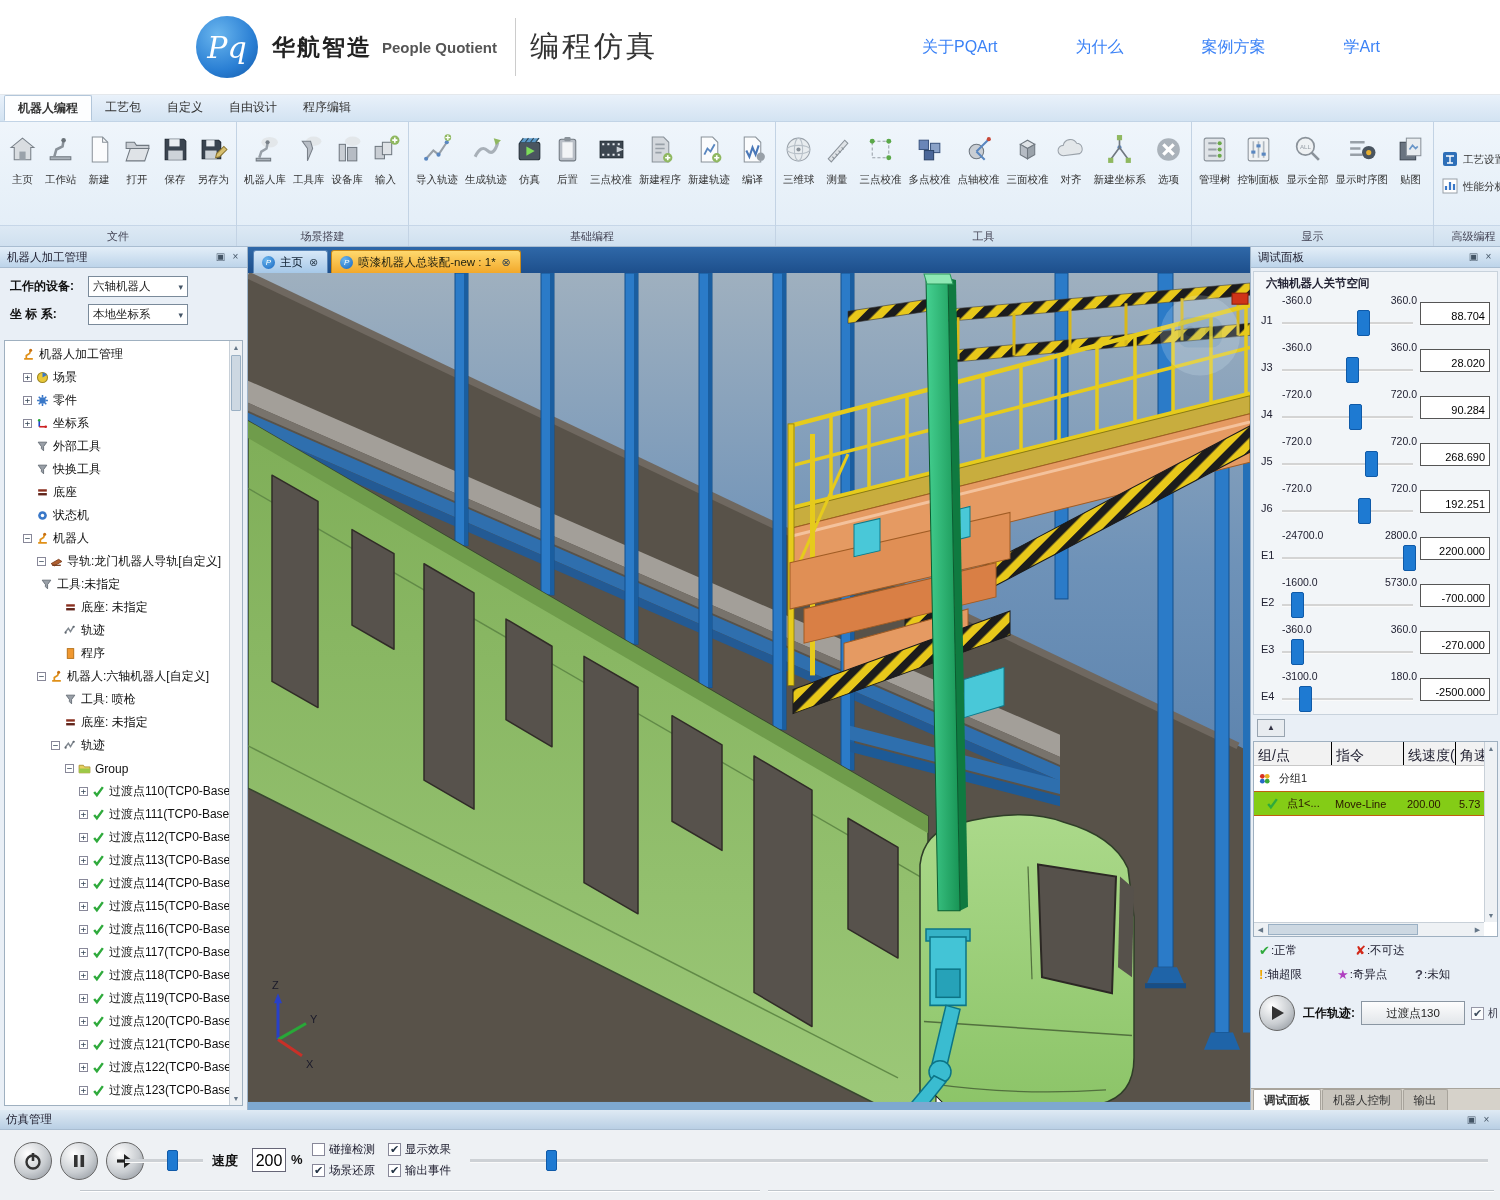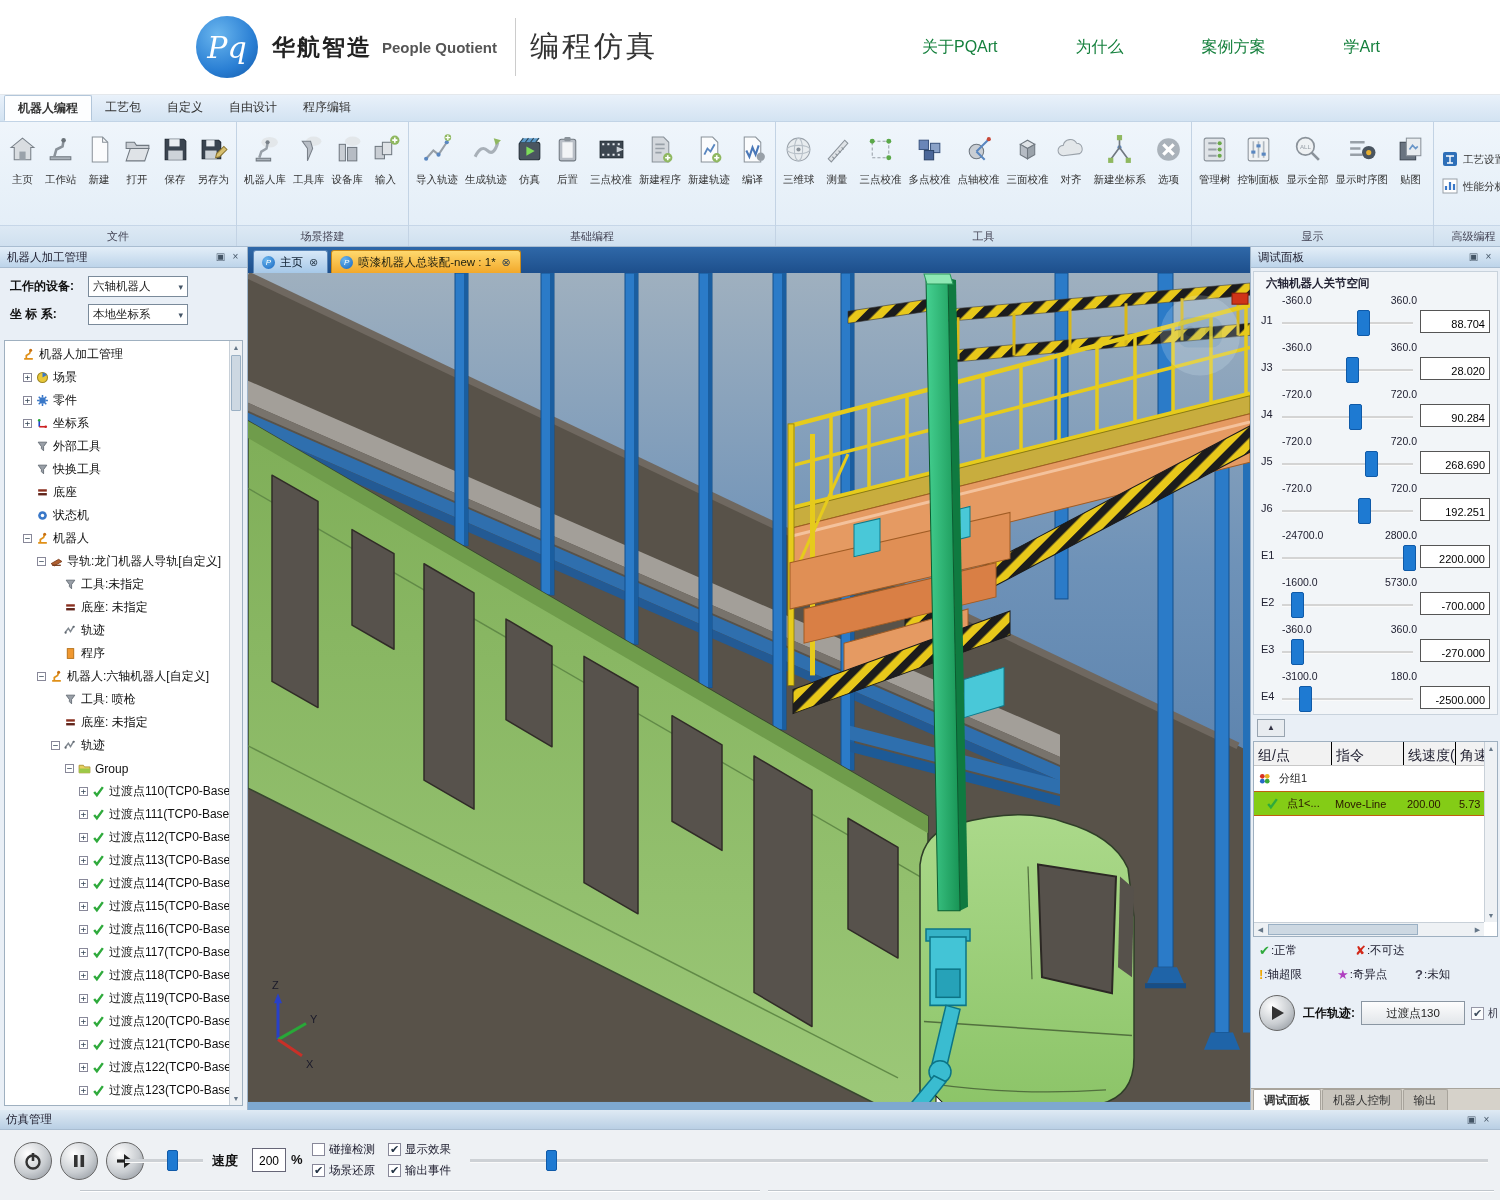--- a/index.html
+++ b/index.html
@@ -13,21 +13,21 @@
     display:flex; align-items:center; border-bottom:1px solid #e4e8ec; }
   .logo { width:62px; height:62px; border-radius:50%; margin-left:196px; flex:none;
     background:radial-gradient(circle at 35% 30%, #6ab6ee, #2a7fd4 60%, #1258a8);
     color:#fff; font-family:"DejaVu Serif",serif; font-style:italic; font-size:30px;
     display:flex; align-items:center; justify-content:center; }
   .brand-cn { font-size:23px; font-weight:bold; color:#222; margin-left:14px; letter-spacing:2px; }
   .brand-en { font-size:15px; font-weight:bold; color:#555; margin-left:10px; }
   .hdr-div { width:1px; height:58px; background:#ccc; margin:0 14px 0 18px; }
   .product { font-size:29px; color:#333; letter-spacing:3px; }
   .nav { margin-left:auto; margin-right:120px; display:flex; gap:78px; }
-  .nav span { font-size:16px; color:#15803d; cursor:pointer; }
+  .nav span { font-size:16px; color:#3b82f6; cursor:pointer; }
 
   
   .ribbon { position:absolute; left:0; top:95px; width:1500px; height:152px;
     background:linear-gradient(#f2f7fc,#e2edf7); border-bottom:1px solid #a9bdd1; }
   .rtabs { height:27px; display:flex; padding-left:4px; background:linear-gradient(#e9f1fa,#d3e3f2);
     border-bottom:1px solid #c2d4e6; }
   .rtab { padding:4px 13px 3px; font-size:12px; color:#333; cursor:pointer; }
   .rtab.active { background:#fdfeff; border:1px solid #b2c6da; border-bottom:1px solid #fdfeff;
     border-radius:2px 2px 0 0; font-weight:bold; }
   .rbody { display:flex; height:124px; }
@@ -98,21 +98,21 @@
   .jwrap { position:relative; margin:3px 2px 0; background:#f2f5f8; border:1px solid #c8d2dc; }
   .jgtitle { font-size:11.5px; color:#223; padding:4px 0 0 12px;font-weight:bold; }
   .jrow { position:relative; height:47px; }
   .jmin { position:absolute; left:28px; top:3px; font-size:10.5px; color:#223; }
   .jmax { position:absolute; right:80px; top:3px; font-size:10.5px; color:#223; }
   .jname { position:absolute; left:7px; top:23px; font-size:11px; color:#223; }
   .jtrack { position:absolute; left:28px; right:84px; top:31px; height:3px; background:#d4d4d4;
     border-bottom:1px solid #fafafa; }
   .jhandle { position:absolute; width:13px; height:26px; top:-12px; background:#1e7ad2;
     border:1px solid #0f5aa8; border-radius:2px; cursor:pointer; }
-  .jval { position:absolute; right:7px; top:19px; width:70px; height:23px; background:#fff;
+  .jval { position:absolute; right:7px; top:11px; width:70px; height:23px; background:#fff;
     border:1px solid #555; font-size:11px; text-align:right; padding:4px 4px 0 0; }
   .upbtn { width:28px; height:18px; margin:4px 0 2px 6px; background:#e8ecf0; border:1px solid #98a4b0;
     font-size:8px; text-align:center; line-height:16px; color:#334; cursor:pointer; }
 
   .ttable { margin:2px 2px 0; background:#fff; border:1px solid #9fb0c0; position:relative; height:196px; overflow:hidden; }
   .thead { display:flex; height:24px; background:#f2f2f2; border-bottom:1px solid #c8c8c8; }
   .th { font-size:14px; color:#223; padding:5px 4px 0; border-right:1px solid #000000;
     white-space:nowrap; overflow:hidden; }
   .trw { display:flex; height:25px; align-items:center; }
   .td { font-size:11px; padding:0 4px; white-space:nowrap; overflow:hidden; }
@@ -150,21 +150,21 @@
   .simbar { position:absolute; left:0; top:1110px; width:1500px; height:90px; background:#eef1f4; }
   .simtitle { height:20px; background:linear-gradient(#dfeaf4,#b9cfe4); border-bottom:1px solid #a9bdd1;
     display:flex; align-items:center; padding:0 6px; font-size:11.5px; color:#223; }
   .simctrl { position:relative; height:70px; }
   .simbtn { position:absolute; top:12px; width:38px; height:38px; }
   .strack { position:absolute; height:4px; background:#cdd1d5; border-bottom:1px solid #fafafa; }
   .sthumb { position:absolute; top:-9px; width:11px; height:21px; background:#1e7ad2;
     border:1px solid #0f5aa8; border-radius:2px; cursor:pointer; }
   .slabel { position:absolute; font-size:13px; font-weight:bold; color:#111; }
   .sinput { position:absolute; width:34px; height:24px; border:1px solid #667; background:#fff;
-    text-align:center; font-size:12px; padding-top:2px; }
+    text-align:center; font-size:16px; padding-top:2px; }
   .scbcol { position:absolute; display:flex; flex-direction:column; gap:6px; }
   .botline { position:absolute; height:2px; border-top:1px solid #c0c6cc; border-bottom:1px solid #fff; }
 </style>
 </head>
 <body>
 
 <div class="app">
 
   <div class="header">
     <div class="logo">Pq</div>
@@ -602,21 +602,21 @@
               <span class="tlabel">机器人</span>
             </div>
             <div class="trow" style="padding-left: 32px;">
               <span class="texp">−</span>
               <span class="ticon"><svg viewBox="0 0 12 12">
                   <path d="M1 8l7-4 3 2-7 4z" fill="#b06030" stroke="#7a3c1c" stroke-width="0.8"></path>
                   <path d="M2 9.5h8" stroke="#7a3c1c" stroke-width="1.2"></path>
                 </svg></span>
               <span class="tlabel">导轨:龙门机器人导轨[自定义]</span>
             </div>
-            <div class="trow" style="padding-left: 46px;">
+            <div class="trow" style="padding-left: 22px;">
               <span class="texp none"></span>
               <span class="ticon"><svg viewBox="0 0 12 12">
                   <path d="M2 2h8L7 6v4L5 8V6z" fill="#9aa0a8" stroke="#606870" stroke-width="0.8"></path>
                 </svg></span>
               <span class="tlabel">工具:未指定</span>
             </div>
             <div class="trow" style="padding-left: 46px;">
               <span class="texp none"></span>
               <span class="ticon"><svg viewBox="0 0 12 12">
                   <rect x="2" y="3" width="8" height="2.2" fill="#8a3020"></rect>

